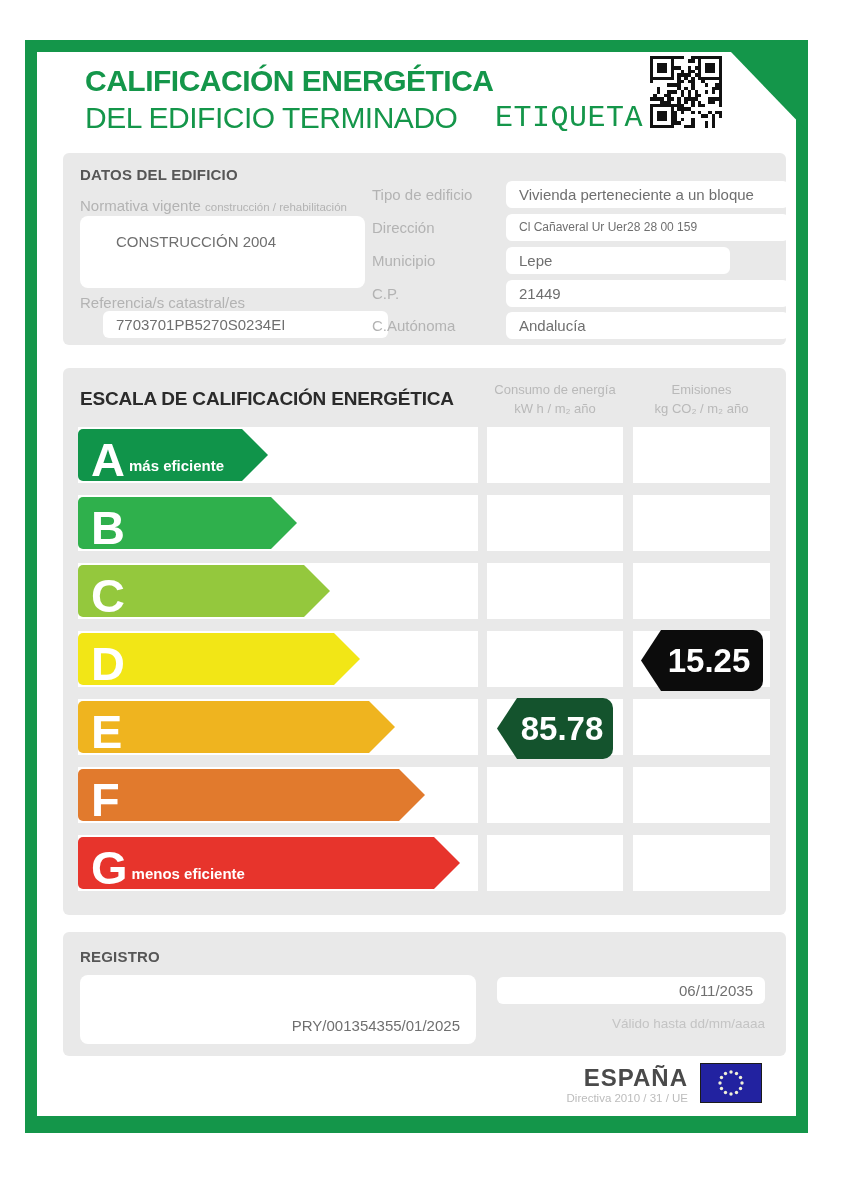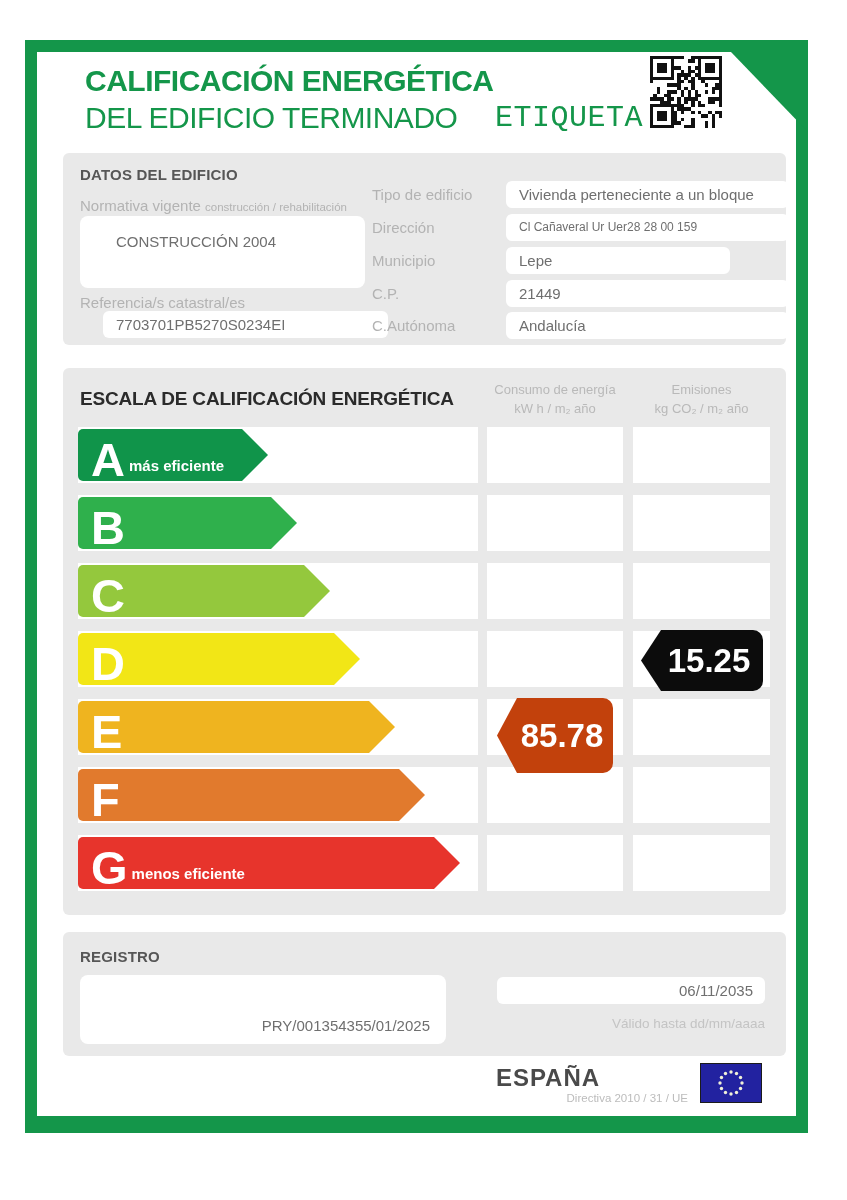--- a/index.html
+++ b/index.html
@@ -37,21 +37,21 @@
   .cell.consumo{width:136px;margin-left:9px;}
   .cell.emis{width:137px;margin-left:10px;}
   .badge{position:absolute;background:#0c0c0c;color:#ffffff;font-weight:bold;font-size:33px;
          display:flex;align-items:center;justify-content:center;border-radius:10px;
          clip-path:polygon(20px 0,100% 0,100% 100%,20px 100%,0 50%);padding-left:14px;box-sizing:border-box;}
   
   .pry-box{display:flex;align-items:flex-end;justify-content:flex-end;padding:0 16px 10px 0;font-size:15px;}
   .date-box{text-align:right;padding-right:12px;font-size:15px;line-height:27px;}
   .valid-lbl{position:absolute;left:497px;top:1016px;width:268px;text-align:right;color:#c4c4c4;font-size:13.5px;}
   
-  .espana{position:absolute;left:408px;top:1064px;width:280px;text-align:center;font-size:24px;
+  .espana{position:absolute;left:408px;top:1064px;width:280px;text-align:right;font-size:24px;
           font-weight:bold;color:#4a4a4a;letter-spacing:1px;}
   .directiva{position:absolute;left:408px;top:1092px;width:280px;text-align:right;font-size:11.5px;color:#bcbcbc;}
   .eu-flag{position:absolute;left:700px;top:1063px;width:60px;height:38px;border:1px solid #1b1b1b;}
 </style>
 </head>
 <body>
 
 <div id="page">
 
   <div class="frame"></div>
@@ -395,26 +395,26 @@
         <div class="arrow arrow-6" style="width: 382px; background: rgb(231, 52, 44);">
           <span class="letter">G</span>
           <span class="note">menos eficiente</span>
         </div>
       </div>
       <div class="cell consumo"></div>
       <div class="cell emis"></div>
     </div>
   </div>
 
-  <div class="badge" id="badge-consumo" style="left: 497px; width: 116px; height: 75px; top: 698px; background: #c2410c;">85.78</div>
+  <div class="badge" id="badge-consumo" style="left: 497px; width: 116px; height: 61px; top: 698px; background: #14532d;">85.78</div>
   <div class="badge" id="badge-emisiones" style="left: 641px; width: 122px; height: 61px; top: 630px; background: rgb(12, 12, 12);">15.25</div>
 
   <div class="panel" style="top:932px;height:124px;"></div>
   <div class="panel-title" style="left:80px;top:948px;">REGISTRO</div>
-  <div class="wbox pry-box" style="left:80px;top:975px;width:366px;height:69px;border-radius:8px;">PRY/001354355/01/2025</div>
+  <div class="wbox pry-box" style="left:80px;top:975px;width:396px;height:69px;border-radius:8px;">PRY/001354355/01/2025</div>
   <div class="wbox date-box" style="left:497px;top:977px;width:268px;height:27px;">06/11/2035</div>
   <div class="valid-lbl">Válido hasta dd/mm/aaaa</div>
 
   <div class="espana">ESPAÑA</div>
   <div class="directiva">Directiva 2010 / 31 / UE</div>
   <svg class="eu-flag" viewBox="0 0 60 38">
     <rect x="0" y="0" width="60" height="38" fill="#2222a0"></rect>
     <g id="eu-stars" fill="#f0f0d8">
         <circle cx="30.00" cy="8.00" r="1.7"></circle>
         <circle cx="35.50" cy="9.47" r="1.7"></circle>

